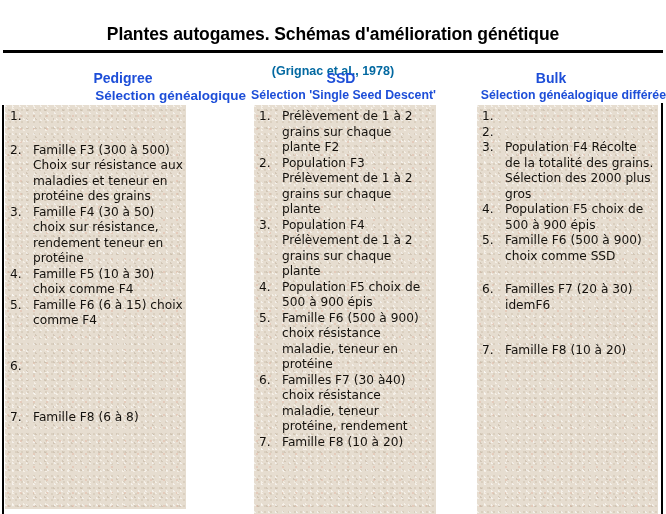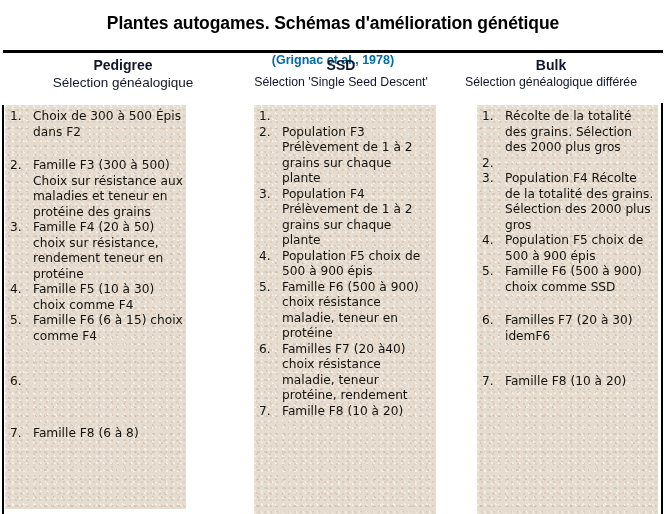--- a/index.html
+++ b/index.html
@@ -17,21 +17,21 @@
   .page {
     position: relative;
     width: 666px;
     height: 514px;
     background: #ffffff;
   }
 
   
   .title-block {
     position: absolute;
-    top: 5px;
+    top: 16px;
     left: 0;
     width: 666px;
     text-align: center;
   }
   .main-title {
     font-family: "Liberation Sans", sans-serif;
     font-weight: bold;
     font-size: 17.5px;
     color: #000000;
     letter-spacing: -0.1px;
@@ -61,36 +61,38 @@
   .headers {
     position: absolute;
     top: 57px;
     left: 0;
     width: 666px;
     display: flex;
   }
   .hdr {
     text-align: center;
     font-family: "Liberation Sans", sans-serif;
-    color: #0f172a;
+    color: #1d4ed8;
     line-height: 1.25;
+    margin-top: 13px;
   }
   .hdr-1 { width: 246px; }
   .hdr-2 { width: 190px; }
   .hdr-3 { width: 230px; }
   .hdr-name {
     font-weight: bold;
     font-size: 14px;
     display: block;
   }
   .hdr-sub {
-    font-weight: normal;
+    font-weight: bold;
     font-size: 13.5px;
     display: block;
     white-space: nowrap;
+    text-align: right;
   }
   .hdr-2 .hdr-sub { font-size: 12.3px; }
   .hdr-3 .hdr-sub { font-size: 12.3px; }
 
   
   .columns {
     position: absolute;
     top: 105px;
     left: 0;
     width: 666px;
@@ -196,30 +198,29 @@
 
   <div class="edge-left"></div>
   <div class="edge-right"></div>
 
   <div class="columns">
 
     <div class="col col-1">
       <ol class="steps">
         <li>
           <span class="num">1.</span>
-          <span class="txt">Choix de 300 à 500 Épis dans F2</span>
         </li>
         <div class="gap-md"></div>
         <li>
           <span class="num">2.</span>
           <span class="txt">Famille F3 (300 à 500) Choix sur résistance aux maladies et teneur en protéine des grains</span>
         </li>
         <li>
           <span class="num">3.</span>
-          <span class="txt">Famille F4 (20 à 50) choix sur résistance, rendement teneur en protéine</span>
+          <span class="txt">Famille F4 (30 à 50) choix sur résistance, rendement teneur en protéine</span>
         </li>
         <li>
           <span class="num">4.</span>
           <span class="txt">Famille F5 (10 à 30) choix comme F4</span>
         </li>
         <li>
           <span class="num">5.</span>
           <span class="txt">Famille F6 (6 à 15) choix comme F4</span>
         </li>
         <div class="gap-lg"></div>
@@ -231,53 +232,53 @@
           <span class="num">7.</span>
           <span class="txt">Famille F8 (6 à 8)</span>
         </li>
       </ol>
     </div>
 
     <div class="col col-2">
       <ol class="steps">
         <li>
           <span class="num">1.</span>
+          <span class="txt">Prélèvement de 1 à 2 grains sur chaque plante  F2</span>
         </li>
         <li>
           <span class="num">2.</span>
           <span class="txt">Population  F3 Prélèvement de 1 à 2 grains sur chaque plante</span>
         </li>
         <li>
           <span class="num">3.</span>
           <span class="txt">Population  F4 Prélèvement de 1 à 2 grains sur chaque plante</span>
         </li>
         <li>
           <span class="num">4.</span>
           <span class="txt">Population F5 choix de 500 à 900 épis</span>
         </li>
         <li>
           <span class="num">5.</span>
           <span class="txt">Famille F6 (500 à 900) choix résistance maladie, teneur en protéine</span>
         </li>
         <li>
           <span class="num">6.</span>
-          <span class="txt">Familles F7 (20 à40) choix résistance maladie, teneur protéine, rendement</span>
+          <span class="txt">Familles F7 (30 à40) choix résistance maladie, teneur protéine, rendement</span>
         </li>
         <li>
           <span class="num">7.</span>
           <span class="txt">Famille F8 (10 à 20)</span>
         </li>
       </ol>
     </div>
 
     <div class="col col-3">
       <ol class="steps">
         <li>
           <span class="num">1.</span>
-          <span class="txt">Récolte de la totalité des grains. Sélection des 2000 plus gros</span>
         </li>
         <li>
           <span class="num">2.</span>
         </li>
         <li>
           <span class="num">3.</span>
           <span class="txt">Population  F4 Récolte de la totalité des grains. Sélection des 2000 plus gros</span>
         </li>
         <li>
           <span class="num">4.</span>

